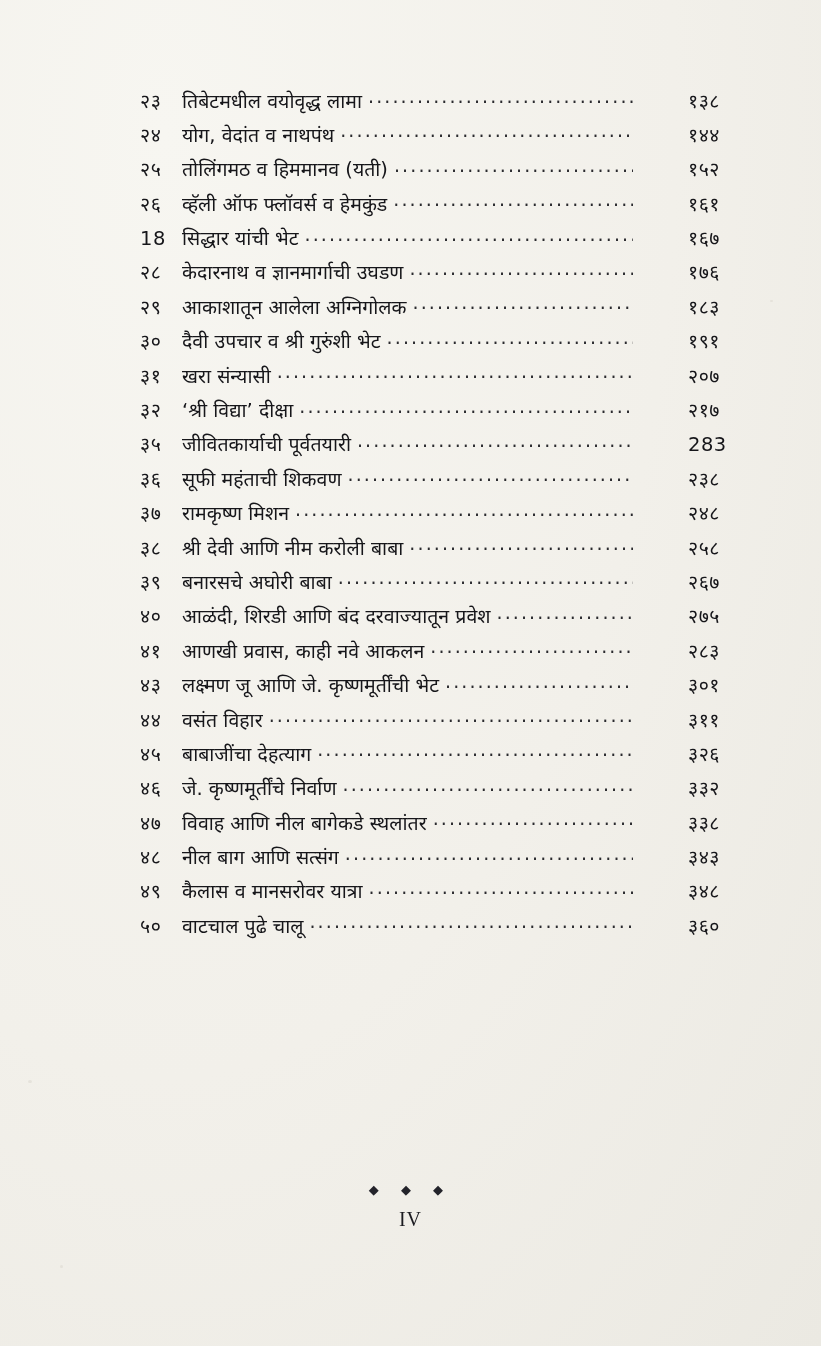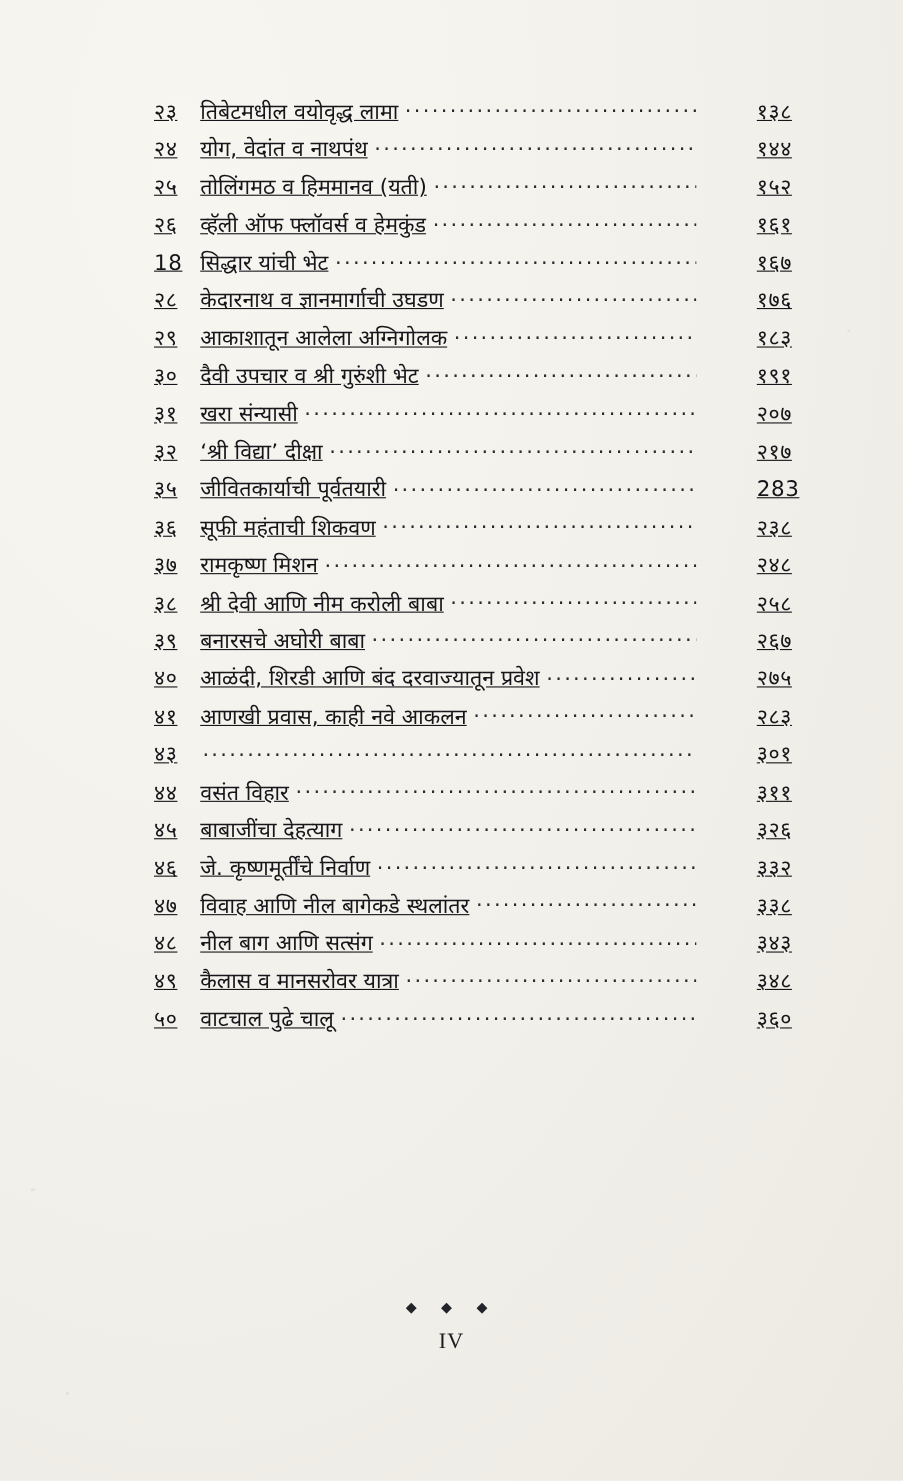--- a/index.html
+++ b/index.html
@@ -22,21 +22,20 @@
     width: 821px;
     height: 1346px;
     background:
       radial-gradient(ellipse at 20% 10%, #f7f6f1 0%, #f2f0ea 55%, #ebe9e2 100%);
   }
   .toc {
     position: absolute;
     left: 140px;
     top: 88px;
     width: 610px;
-    text-decoration: underline;
   }
   .toc-row {
     display: flex;
     align-items: baseline;
     font-size: 19.5px;
     line-height: 1.0;
     margin-bottom: 11.4px;
     white-space: nowrap;
   }
   .num {
@@ -209,20 +208,21 @@
         <span class="pg">२७५</span>
       </div>
       <div class="toc-row">
         <span class="num">४१</span>
         <span class="title">आणखी प्रवास, काही नवे आकलन</span>
         <span class="dots"></span>
         <span class="pg">२८३</span>
       </div>
       <div class="toc-row">
         <span class="num">४३</span>
+        <span class="title">लक्ष्मण जू आणि जे. कृष्णमूर्तींची भेट</span>
         <span class="dots"></span>
         <span class="pg">३०१</span>
       </div>
       <div class="toc-row">
         <span class="num">४४</span>
         <span class="title">वसंत विहार</span>
         <span class="dots"></span>
         <span class="pg">३११</span>
       </div>
       <div class="toc-row">

